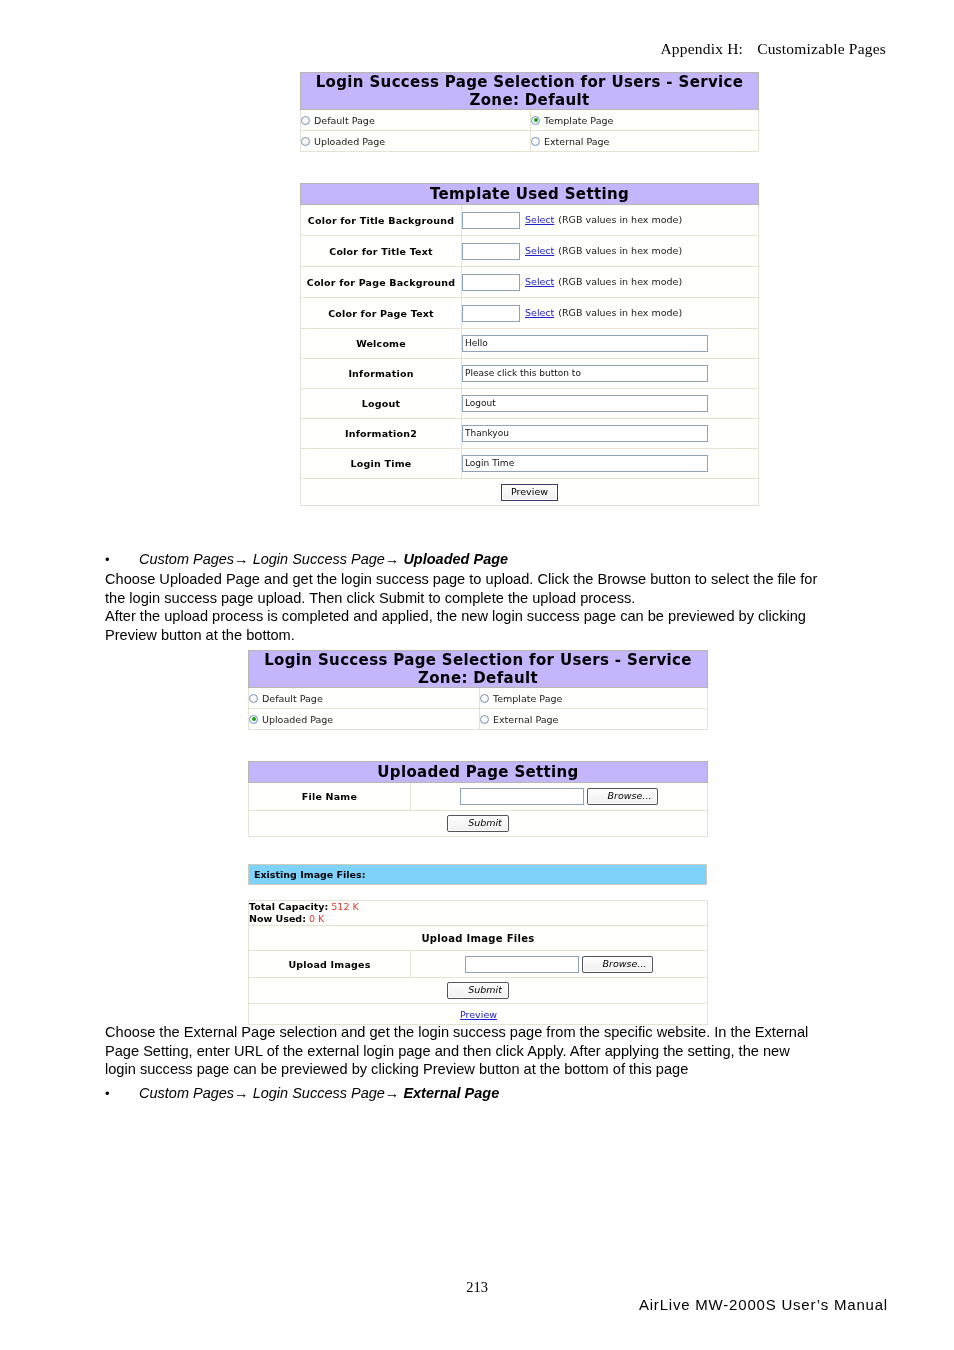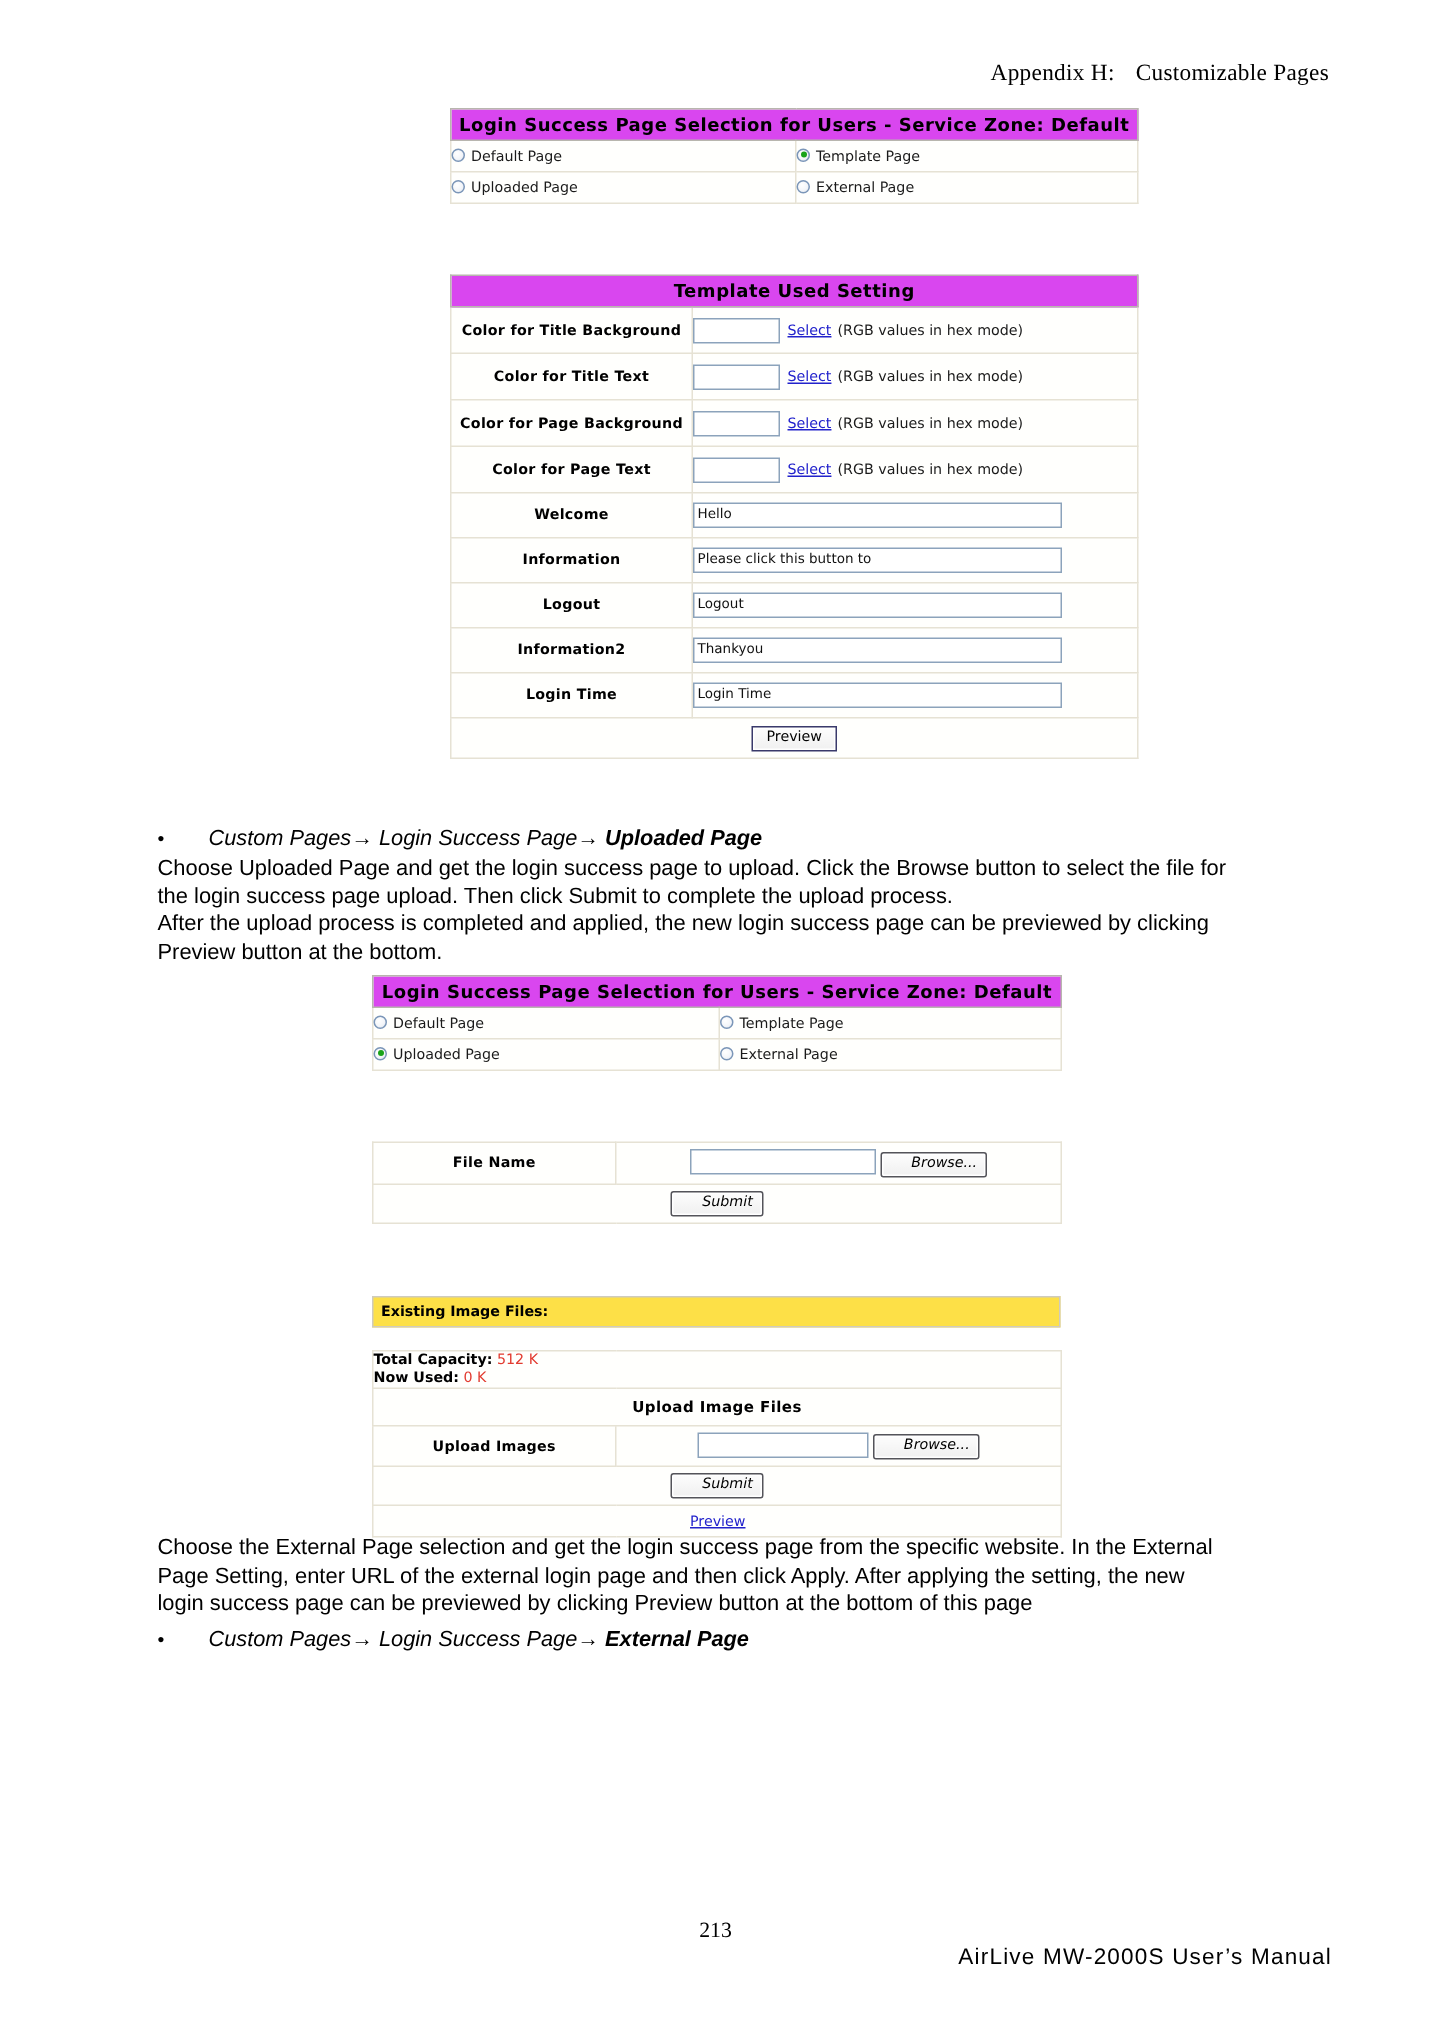--- a/index.html
+++ b/index.html
@@ -37,25 +37,25 @@
     font-family: "DejaVu Sans", sans-serif;
     font-size: 9.5px;
     table-layout: fixed;
   }
   .ui-table td {
     border: 1px solid #e6e2d4;
     padding: 0;
     vertical-align: middle;
   }
   .ui-head td {
-    background: #d946ef;
+    background: #c4b5fd;
     border: 1px solid #b8b6ae;
     text-align: center;
     font-weight: bold;
-    font-size: 12px;
+    font-size: 15px;
     letter-spacing: 0.35px;
     height: 20px;
     color: #000;
   }
   .lbl-cell {
     text-align: center;
     font-weight: bold;
     font-size: 9.5px;
     letter-spacing: 0.2px;
     color: #000;
@@ -151,21 +151,21 @@
   .capacity {
     padding: 5px 0 5px 5px;
     font-size: 9.5px;
     line-height: 12px;
   }
   .capacity b { font-weight: bold; }
   .capacity .num { color: #e23b30; font-weight: normal; }
 
   .existing-bar {
     border: 1px solid #cfcbbd;
-    background: #fde047;
+    background: #7dd3fc;
     font-family: "DejaVu Sans", sans-serif;
     font-size: 9.5px;
     font-weight: bold;
     padding: 4px 0 4px 5px;
     box-sizing: border-box;
   }
 
   
   .bullet-line {
     font-family: "Liberation Sans", sans-serif;
@@ -362,20 +362,23 @@
     </tr>
   </tbody>
 </table>
 
 <table class="ui-table abs" style="left:248px; top:761px; width:459px;">
   <colgroup>
       <col style="width:162px">
       <col style="width:297px">
     </colgroup>
   <tbody>
+    <tr class="ui-head">
+      <td colspan="2">Uploaded Page Setting</td>
+    </tr>
     <tr>
       <td class="lbl-cell" style="height:27px">File Name</td>
       <td style="text-align:center">
         <span class="txt file"></span><span class="btn plain" style="margin-left:3px">Browse...</span>
       </td>
     </tr>
     <tr>
       <td colspan="2" class="center-row" style="height:25px">
         <span class="btn plain">Submit</span>
       </td>

